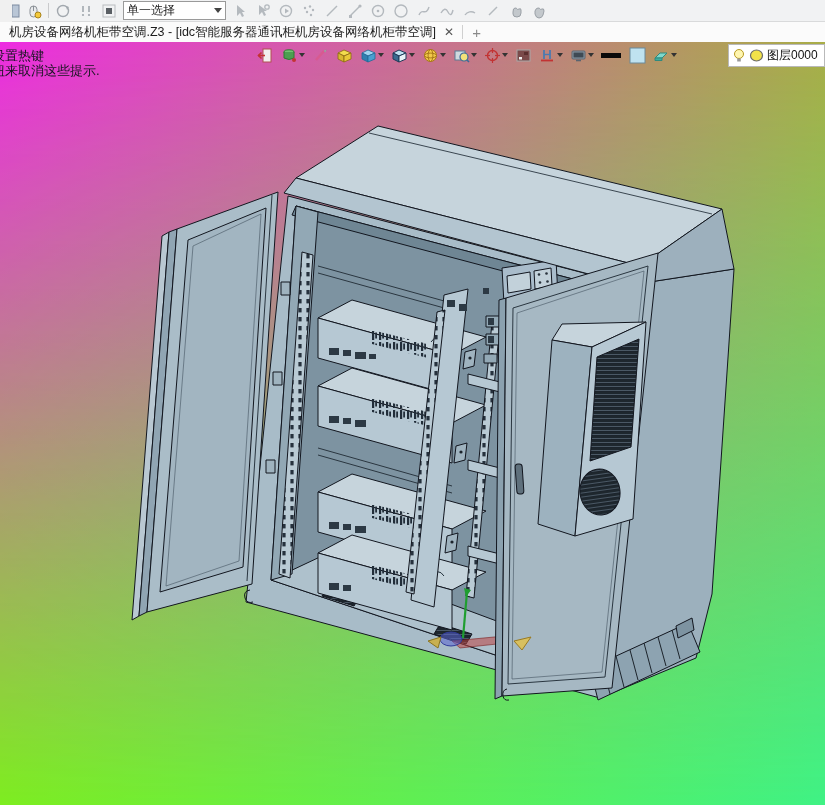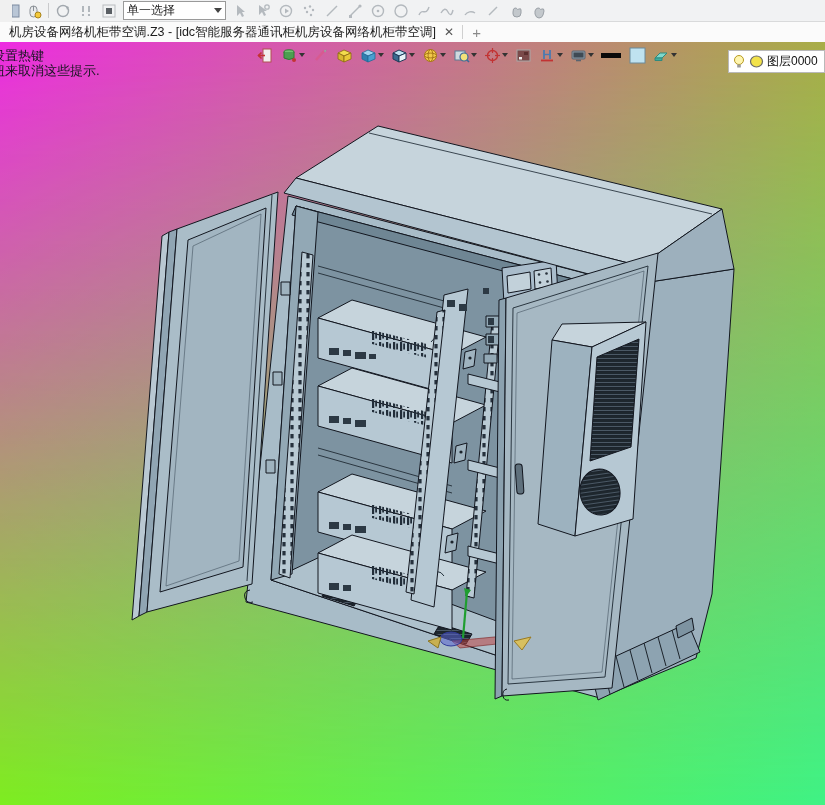--- a/index.html
+++ b/index.html
@@ -34,21 +34,21 @@
        -webkit-mask-image:linear-gradient(to bottom,rgba(0,0,0,0),rgba(0,0,0,1));
        mask-image:linear-gradient(to bottom,rgba(0,0,0,0),rgba(0,0,0,1));}
   .scene{position:absolute;inset:0;}
   
   .hint{position:absolute;left:-8px;top:6px;font-size:13px;line-height:15px;color:#15151f;
         white-space:nowrap;}
   
   .row3{position:absolute;left:256px;top:3px;height:20px;display:flex;align-items:center;gap:6px;}
   .grp{display:flex;align-items:center;}
   
-  .layerbar{position:absolute;right:0;top:8px;width:92px;height:21px;background:#fff;
+  .layerbar{position:absolute;right:0;top:2px;width:92px;height:21px;background:#fff;
             border:1px solid #b9b9b9;display:flex;align-items:center;gap:3px;padding-left:3px;
             overflow:hidden;}
   .layer-name{font-size:12px;color:#111;white-space:nowrap;}
 </style>
 </head>
 <body>
 
 <div class="app">
 
   <div class="row1">

